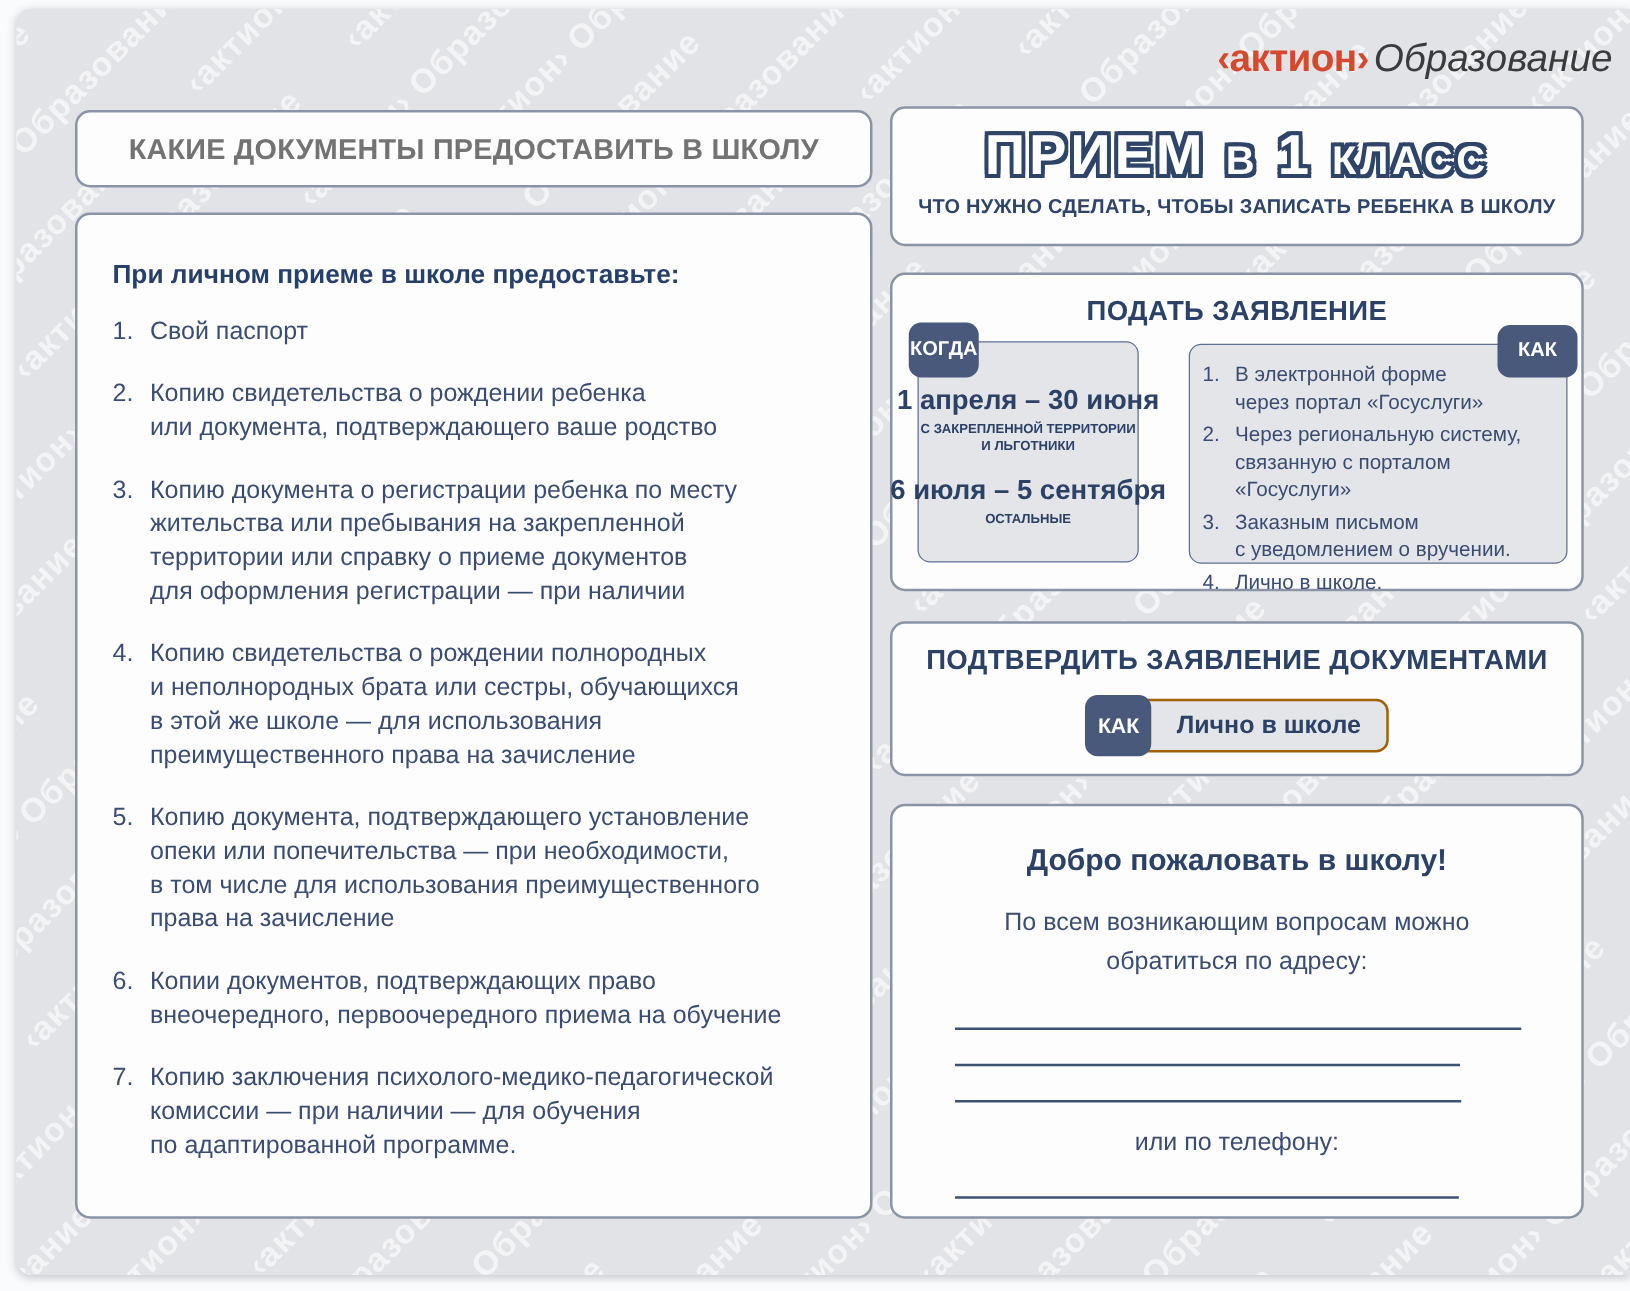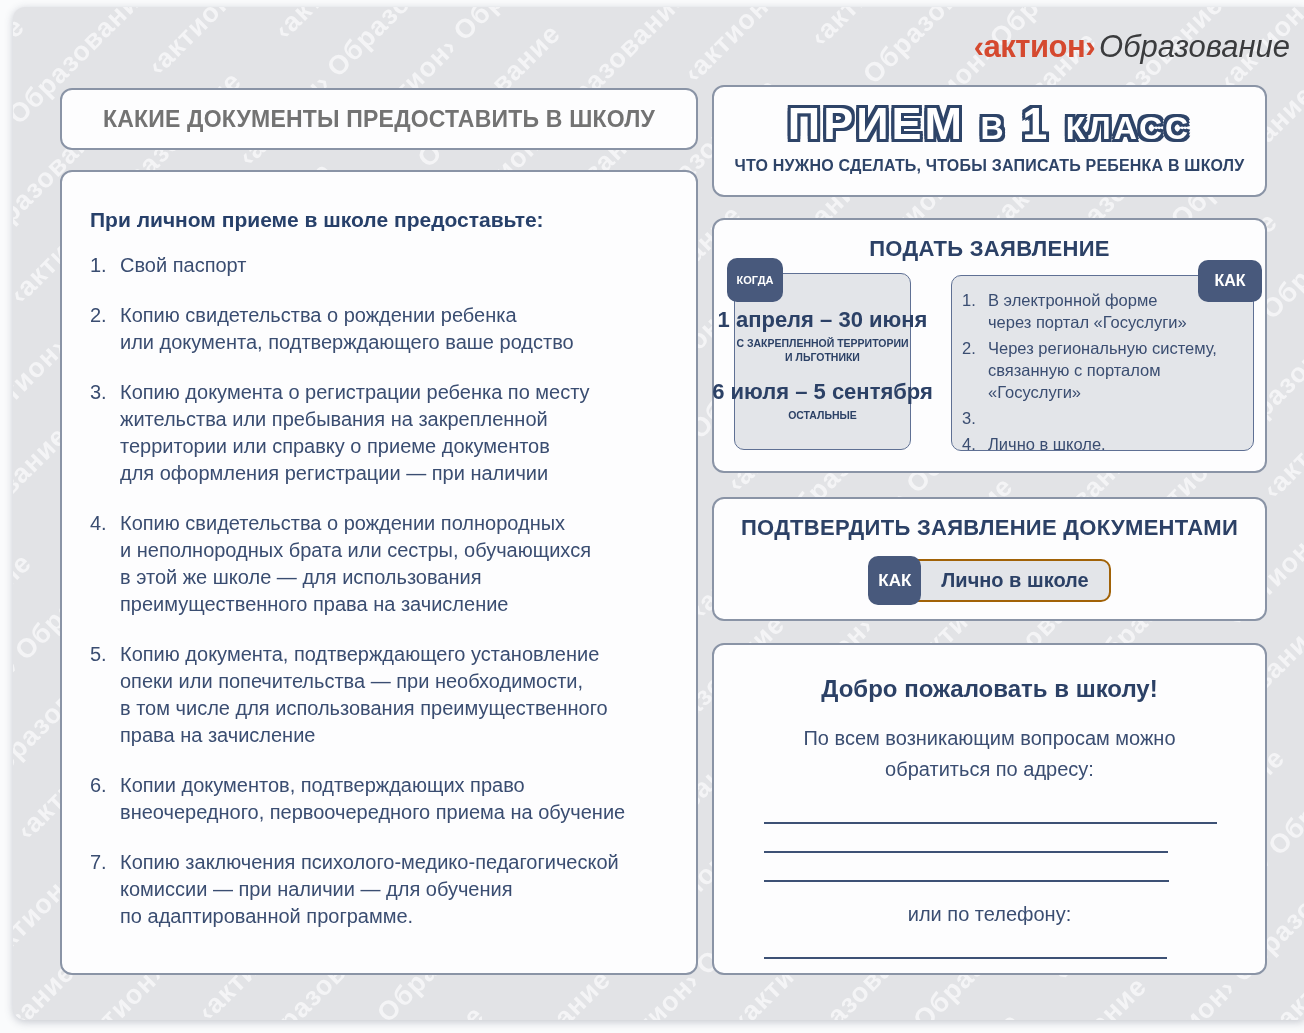--- a/index.html
+++ b/index.html
@@ -67,21 +67,21 @@
   .when-dates{color:#2c4166;font-weight:800;font-size:22px;white-space:nowrap;text-align:center;}
   .when-note{color:#2c4166;font-weight:800;font-size:10.5px;text-transform:uppercase;text-align:center;line-height:14px;margin-top:3px;}
   .how-panel{left:237px;top:55px;width:303px;height:176px;padding:13px 4px 0 10px;}
   .how-item{display:flex;color:#3a4d71;font-size:16.5px;line-height:22px;margin-bottom:4px;}
   .how-item .num{flex:none;width:26px;}
   .badge{
     position:absolute;z-index:3;background:#48597c;border-radius:10px;
     color:#ffffff;font-weight:800;display:flex;align-items:center;justify-content:center;
     box-sizing:border-box;
   }
-  .when-badge{left:13px;top:38px;width:56px;height:44px;font-size:11px;}
+  .when-badge{left:13px;top:38px;width:56px;height:44px;font-size:16px;}
   .how-badge{left:484px;top:40px;width:64px;height:42px;font-size:16px;}
   .confirm-card{left:699px;top:490px;width:555px;height:124px;}
   .pill-row{display:flex;justify-content:center;align-items:center;margin-top:15px;}
   .pill-badge{position:relative;width:53px;height:49px;font-size:17px;flex:none;}
   .pill-label{
     background:#e3e5e9;border:2px solid #a16207;border-radius:4px 10px 10px 4px;
     margin-left:-8px;padding:8px 20px 8px 26px;
     color:#2c4166;font-weight:800;font-size:20px;white-space:nowrap;
   }
   .welcome-card{left:699px;top:636px;width:555px;height:332px;}
@@ -253,20 +253,22 @@
         </div>
 
         <div class="how-item">
           <span class="num">2.</span>
           <span class="txt pre">Через региональную систему,
 связанную с порталом «Госуслуги»</span>
         </div>
 
         <div class="how-item">
           <span class="num">3.</span>
+          <span class="txt pre">Заказным письмом
+с уведомлением о вручении.</span>
         </div>
 
         <div class="how-item">
           <span class="num">4.</span>
           <span class="txt pre">Лично в школе.</span>
         </div>
       </div>
   </div>
 
   <div class="card confirm-card">

